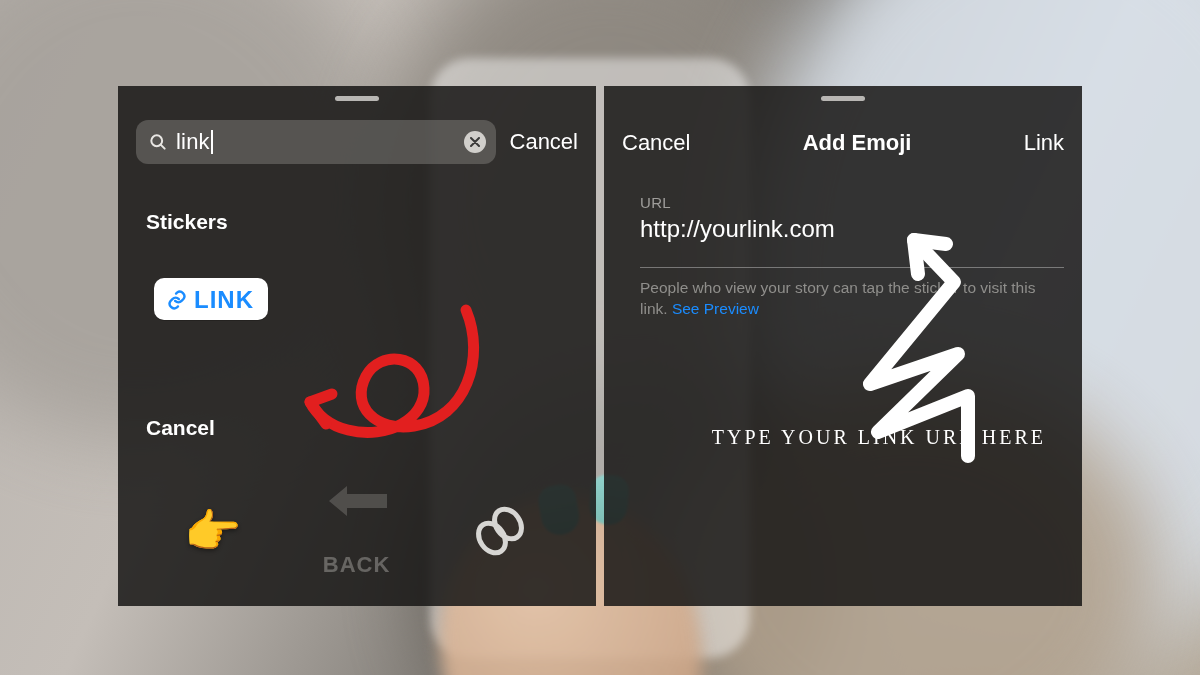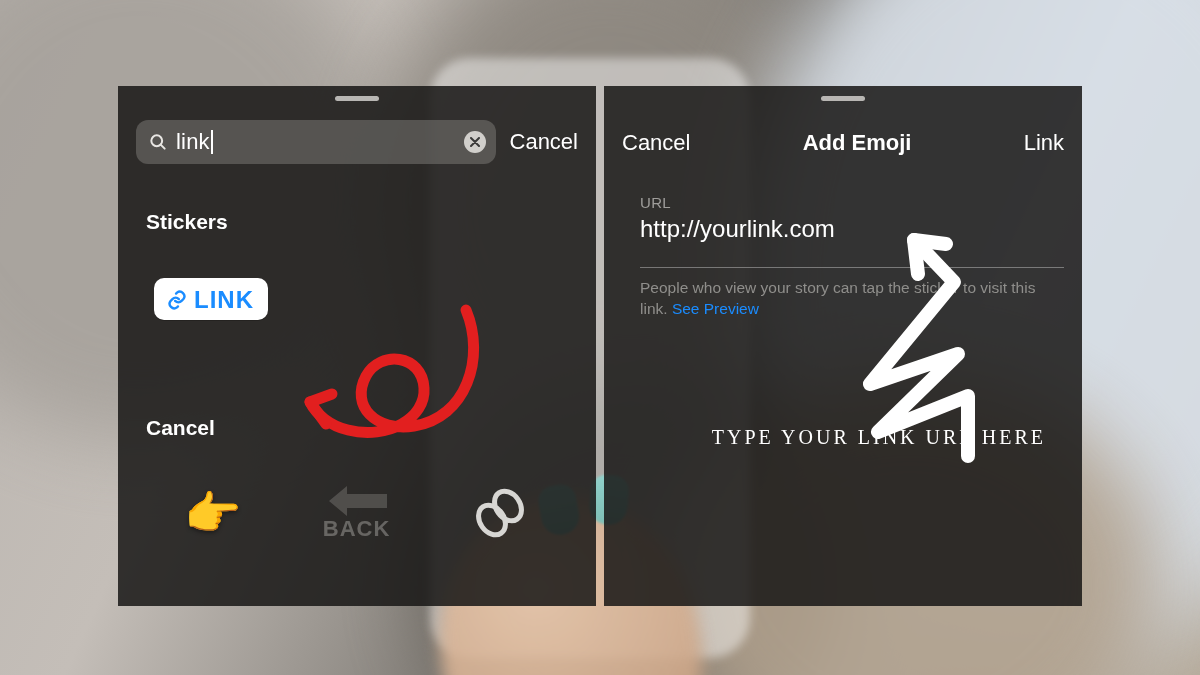--- a/index.html
+++ b/index.html
@@ -35,21 +35,21 @@
   .secHdr{position:absolute;left:28px;color:#fff;font-weight:600;font-size:21px;}
   .secStickers{top:124px;}
   .secEmoji{top:330px;}
 
   .linkSticker{position:absolute;left:36px;top:192px;background:#fff;border-radius:10px;padding:8px 14px 6px 12px;display:flex;align-items:center;gap:6px;box-shadow:0 1px 0 rgba(0,0,0,.2);}
   .linkSticker .icon{width:22px;height:22px;}
   .linkSticker .label{color:#1a8cff;font-weight:800;font-size:24px;letter-spacing:1px;font-family:Arial,Helvetica,sans-serif;}
 
   .emojiRow{position:absolute;left:0;right:0;top:398px;display:flex;justify-content:space-around;align-items:center;padding:0 26px;}
   .emoji{font-size:46px;line-height:1;filter:drop-shadow(0 2px 2px rgba(0,0,0,.4));}
-  .backStack{display:flex;flex-direction:column;align-items:center;opacity:.38;}
+  .backStack{display:flex;flex-direction:column;align-items:center;opacity:.38;gap:36px;}
   .backArrow{width:60px;height:34px;}
   .backText{color:#c9c7c3;font-weight:800;font-size:22px;letter-spacing:1px;margin-top:-2px;}
   .chainIcon{width:58px;height:58px;}
 
   .redArrow{position:absolute;left:178px;top:212px;width:210px;height:200px;pointer-events:none;}
 
   
   .topBar{position:absolute;top:44px;left:18px;right:18px;display:flex;align-items:center;justify-content:space-between;color:#fff;font-size:22px;}
   .topTitle{font-weight:700;font-size:22px;}
   .urlSection{position:absolute;top:108px;left:36px;right:18px;}

